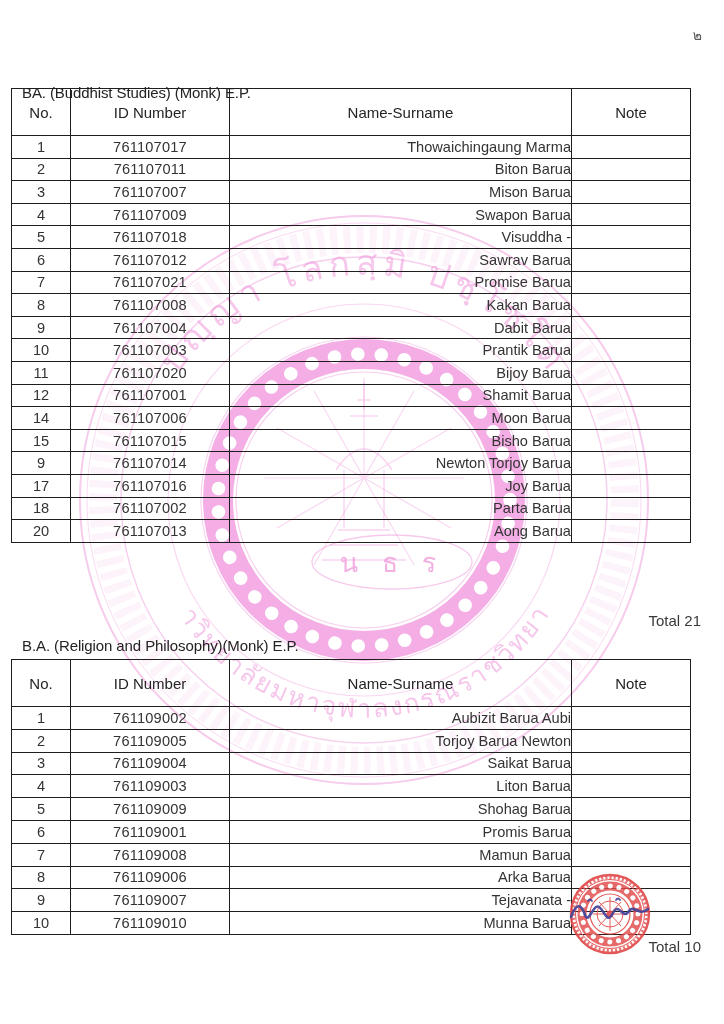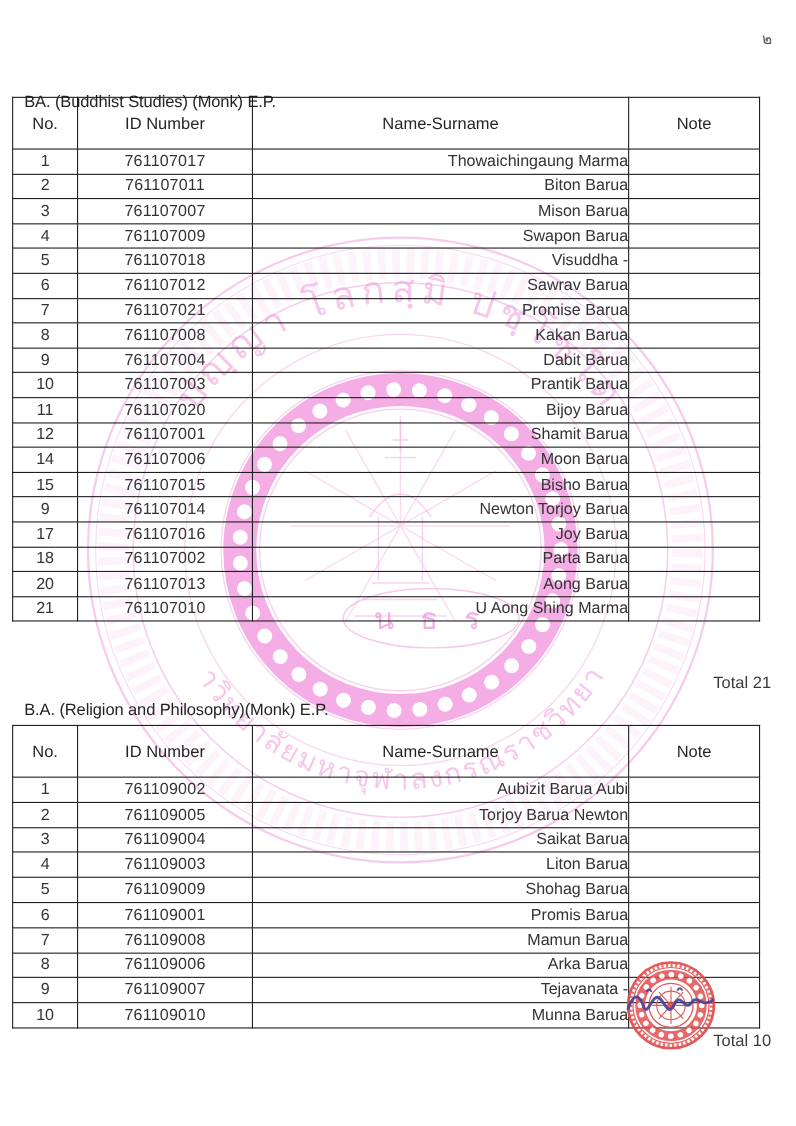--- a/index.html
+++ b/index.html
@@ -222,26 +222,20 @@
           <td class="c-id">761107002</td>
           <td class="c-name">Parta Barua</td>
           <td class="c-note"></td>
         </tr>
         <tr>
           <td class="c-no">20</td>
           <td class="c-id">761107013</td>
           <td class="c-name">Aong Barua</td>
           <td class="c-note"></td>
         </tr>
-        <tr>
-          <td class="c-no">21</td>
-          <td class="c-id">761107010</td>
-          <td class="c-name">U Aong Shing Marma</td>
-          <td class="c-note"></td>
-        </tr>
       </tbody>
   </table>
   <div class="total t1">Total 21</div>
 
   <div class="heading h2">B.A. (Religion and Philosophy)(Monk) E.P.</div>
   <table class="roster" id="table-1">
     <colgroup>
         <col style="width:59px">
         <col style="width:159px">
         <col style="width:342px">

